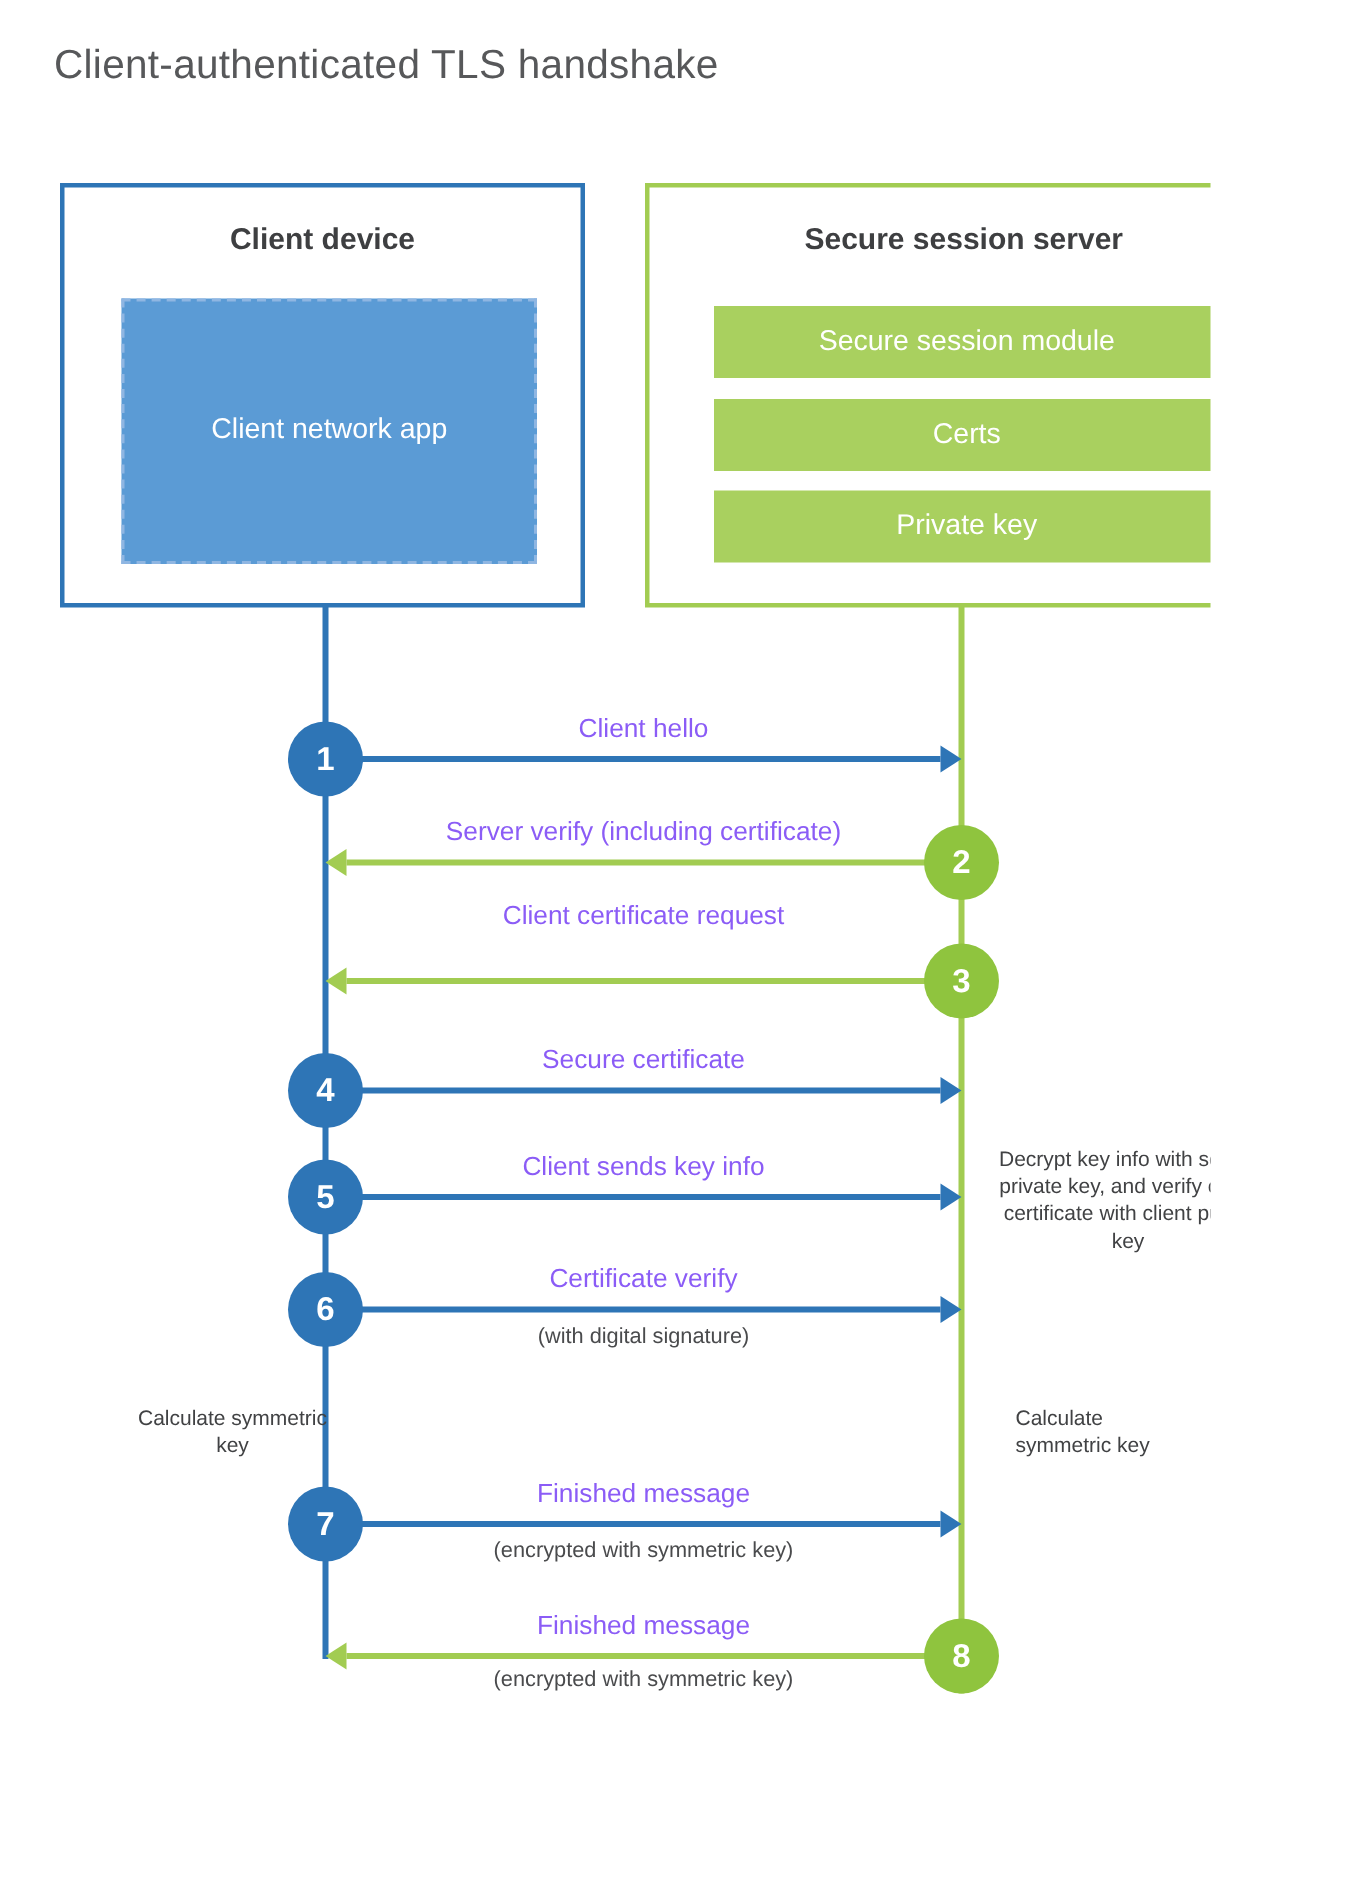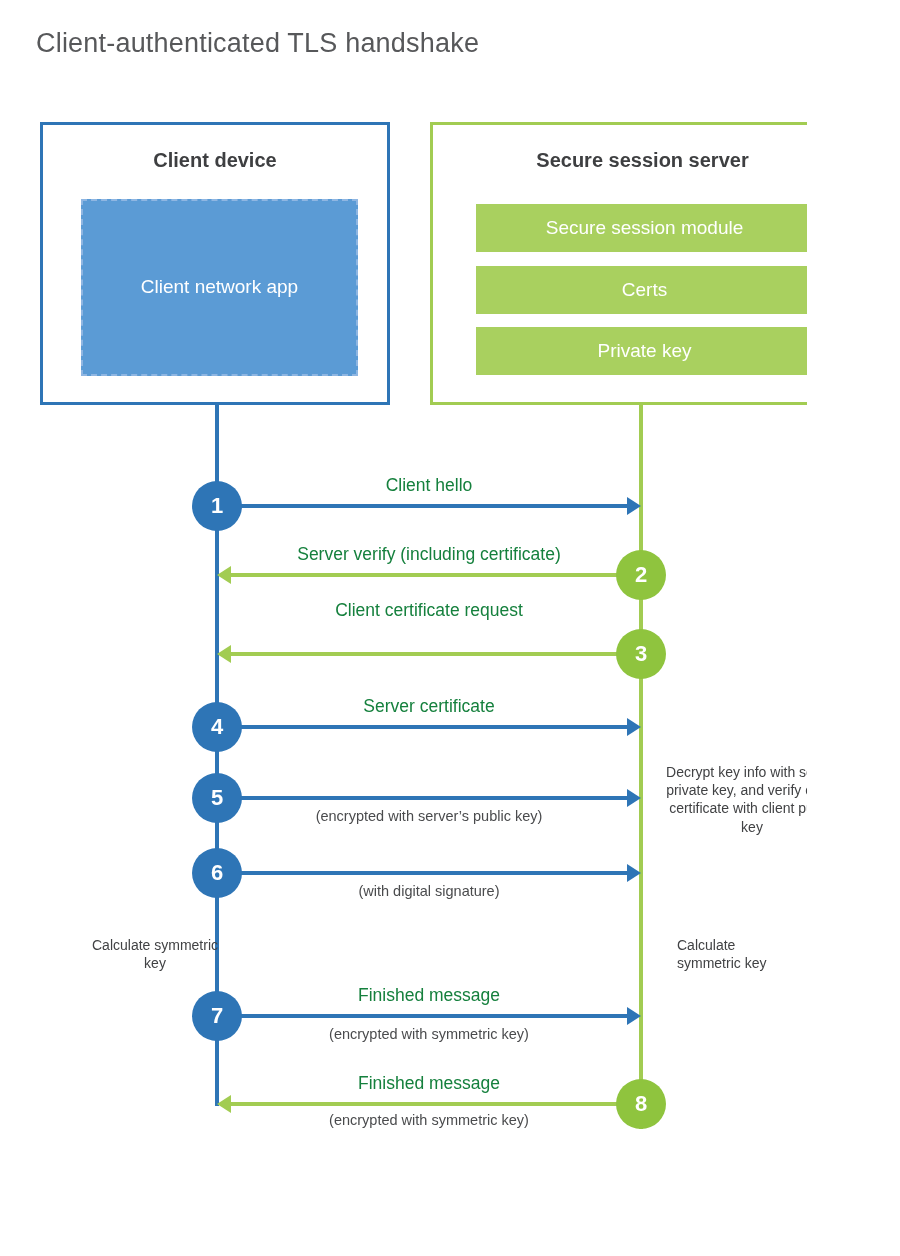--- a/index.html
+++ b/index.html
@@ -36,21 +36,21 @@
   .arrow.blue  { background:#2e75b6; left:217px; width:410px; }
   .arrow.green { background:#a2cc52; left:231px; width:410px; }
   .arrow.right::after { content:""; position:absolute; right:-14px; top:-7px; width:0; height:0;
                         border-top:9px solid transparent; border-bottom:9px solid transparent;
                         border-left:14px solid #2e75b6; }
   .arrow.left::before { content:""; position:absolute; left:-14px; top:-7px; width:0; height:0;
                         border-top:9px solid transparent; border-bottom:9px solid transparent;
                         border-right:14px solid #a2cc52; }
 
   .msg-label { position:absolute; left:179px; width:500px; text-align:center;
-               font-size:17.5px; color:#15803d; z-index:2; }
+               font-size:17.5px; color:#8b5cf6; z-index:2; }
   .msg-sub   { position:absolute; left:179px; width:500px; text-align:center;
                font-size:14.5px; color:#4a4b4d; z-index:2; }
 
   .side-note { position:absolute; font-size:14px; color:#414244; line-height:1.3; z-index:2; }
   .side-note.decrypt { left:666px; top:763px; width:172px; text-align:center; }
   .side-note.calc-left  { left:85px;  top:936px; width:140px; text-align:center; }
   .side-note.calc-right { left:677px; top:936px; width:110px; text-align:left; }
 </style>
 </head>
 <body>
@@ -90,33 +90,34 @@
 
   <div class="circle green" style="top:629px">
     <span>3</span>
   </div>
   <div class="msg-label" style="top:600px">Client certificate request</div>
   <div class="arrow green left" style="top:652px"></div>
 
   <div class="circle blue" style="top:702px">
     <span>4</span>
   </div>
-  <div class="msg-label" style="top:696px">Server certificate</div>
+  <div class="msg-label" style="top:696px">Secure certificate</div>
   <div class="arrow blue right" style="top:725px"></div>
 
   <div class="circle blue" style="top:773px">
     <span>5</span>
   </div>
+  <div class="msg-label" style="top:767px">Client sends key info</div>
   <div class="arrow blue right" style="top:796px"></div>
-  <div class="msg-sub" style="top:808px">(encrypted with server’s public key)</div>
   <div class="side-note decrypt">Decrypt key info with server private key, and verify client certificate with client public key</div>
 
   <div class="circle blue" style="top:848px">
     <span>6</span>
   </div>
+  <div class="msg-label" style="top:842px">Certificate verify</div>
   <div class="arrow blue right" style="top:871px"></div>
   <div class="msg-sub" style="top:883px">(with digital signature)</div>
 
   <div class="side-note calc-left">Calculate symmetric key</div>
   <div class="side-note calc-right">Calculate symmetric key</div>
 
   <div class="circle blue" style="top:991px">
     <span>7</span>
   </div>
   <div class="msg-label" style="top:985px">Finished message</div>

